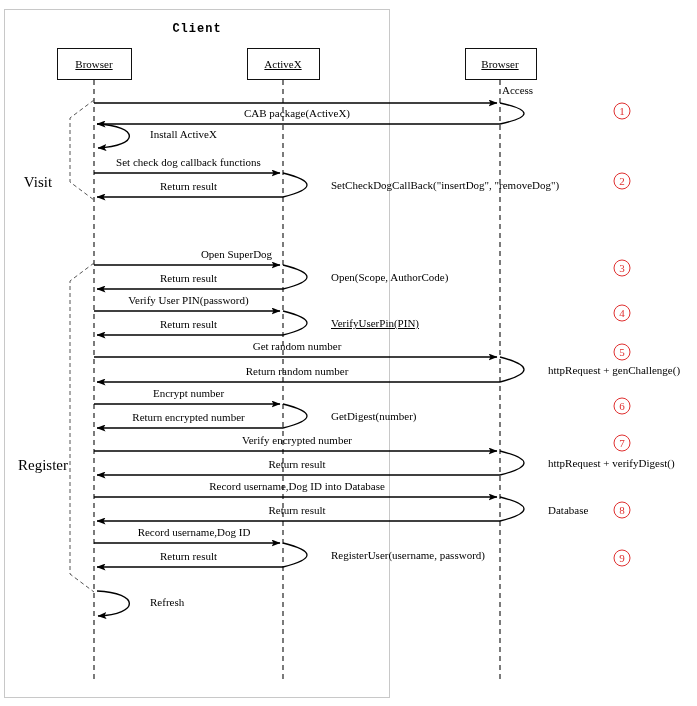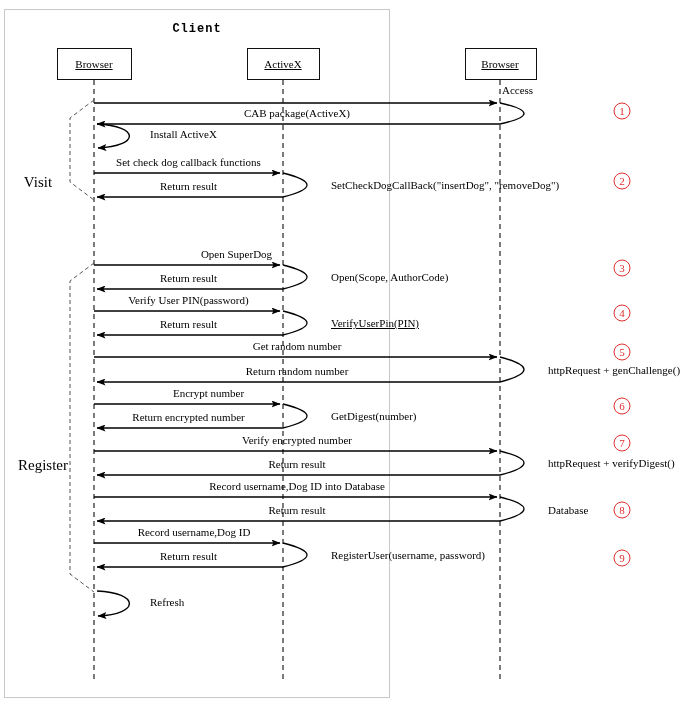--- a/index.html
+++ b/index.html
@@ -98,21 +98,21 @@
       <div class="lbl c" style="left: 297px; top: 108px;">CAB package(ActiveX)</div>
       <div class="lbl" style="left: 150px; top: 129px;">Install ActiveX</div>
       <div class="lbl c" style="left: 188.5px; top: 157px;">Set check dog callback functions</div>
       <div class="lbl c" style="left: 188.5px; top: 181px;">Return result</div>
       <div class="lbl c" style="left: 188.5px; top: 249px; margin-left: 48px;">Open SuperDog</div>
       <div class="lbl c" style="left: 188.5px; top: 273px;">Return result</div>
       <div class="lbl c" style="left: 188.5px; top: 295px;">Verify User PIN(password)</div>
       <div class="lbl c" style="left: 188.5px; top: 319px;">Return result</div>
       <div class="lbl c" style="left: 297px; top: 341px;">Get random number</div>
       <div class="lbl c" style="left: 297px; top: 366px;">Return random number</div>
-      <div class="lbl c" style="left: 188.5px; top: 388px; margin-left: 20px;">Encrypt number</div>
+      <div class="lbl c" style="left: 188.5px; top: 388px;">Encrypt number</div>
       <div class="lbl c" style="left: 188.5px; top: 412px;">Return encrypted number</div>
       <div class="lbl c" style="left: 297px; top: 435px;">Verify encrypted number</div>
       <div class="lbl c" style="left: 297px; top: 459px;">Return result</div>
       <div class="lbl c" style="left: 297px; top: 481px;">Record username,Dog ID into Database</div>
       <div class="lbl c" style="left: 297px; top: 505px;">Return result</div>
       <div class="lbl c" style="left: 194px; top: 527px;">Record username,Dog ID</div>
       <div class="lbl c" style="left: 188.5px; top: 551px;">Return result</div>
       <div class="lbl" style="left: 150px; top: 596.5px;">Refresh</div>
       <div class="rlbl" style="left: 331px; top: 185px;">SetCheckDogCallBack("insertDog", "removeDog")</div>
       <div class="rlbl" style="left: 331px; top: 277px;">Open(Scope, AuthorCode)</div>

